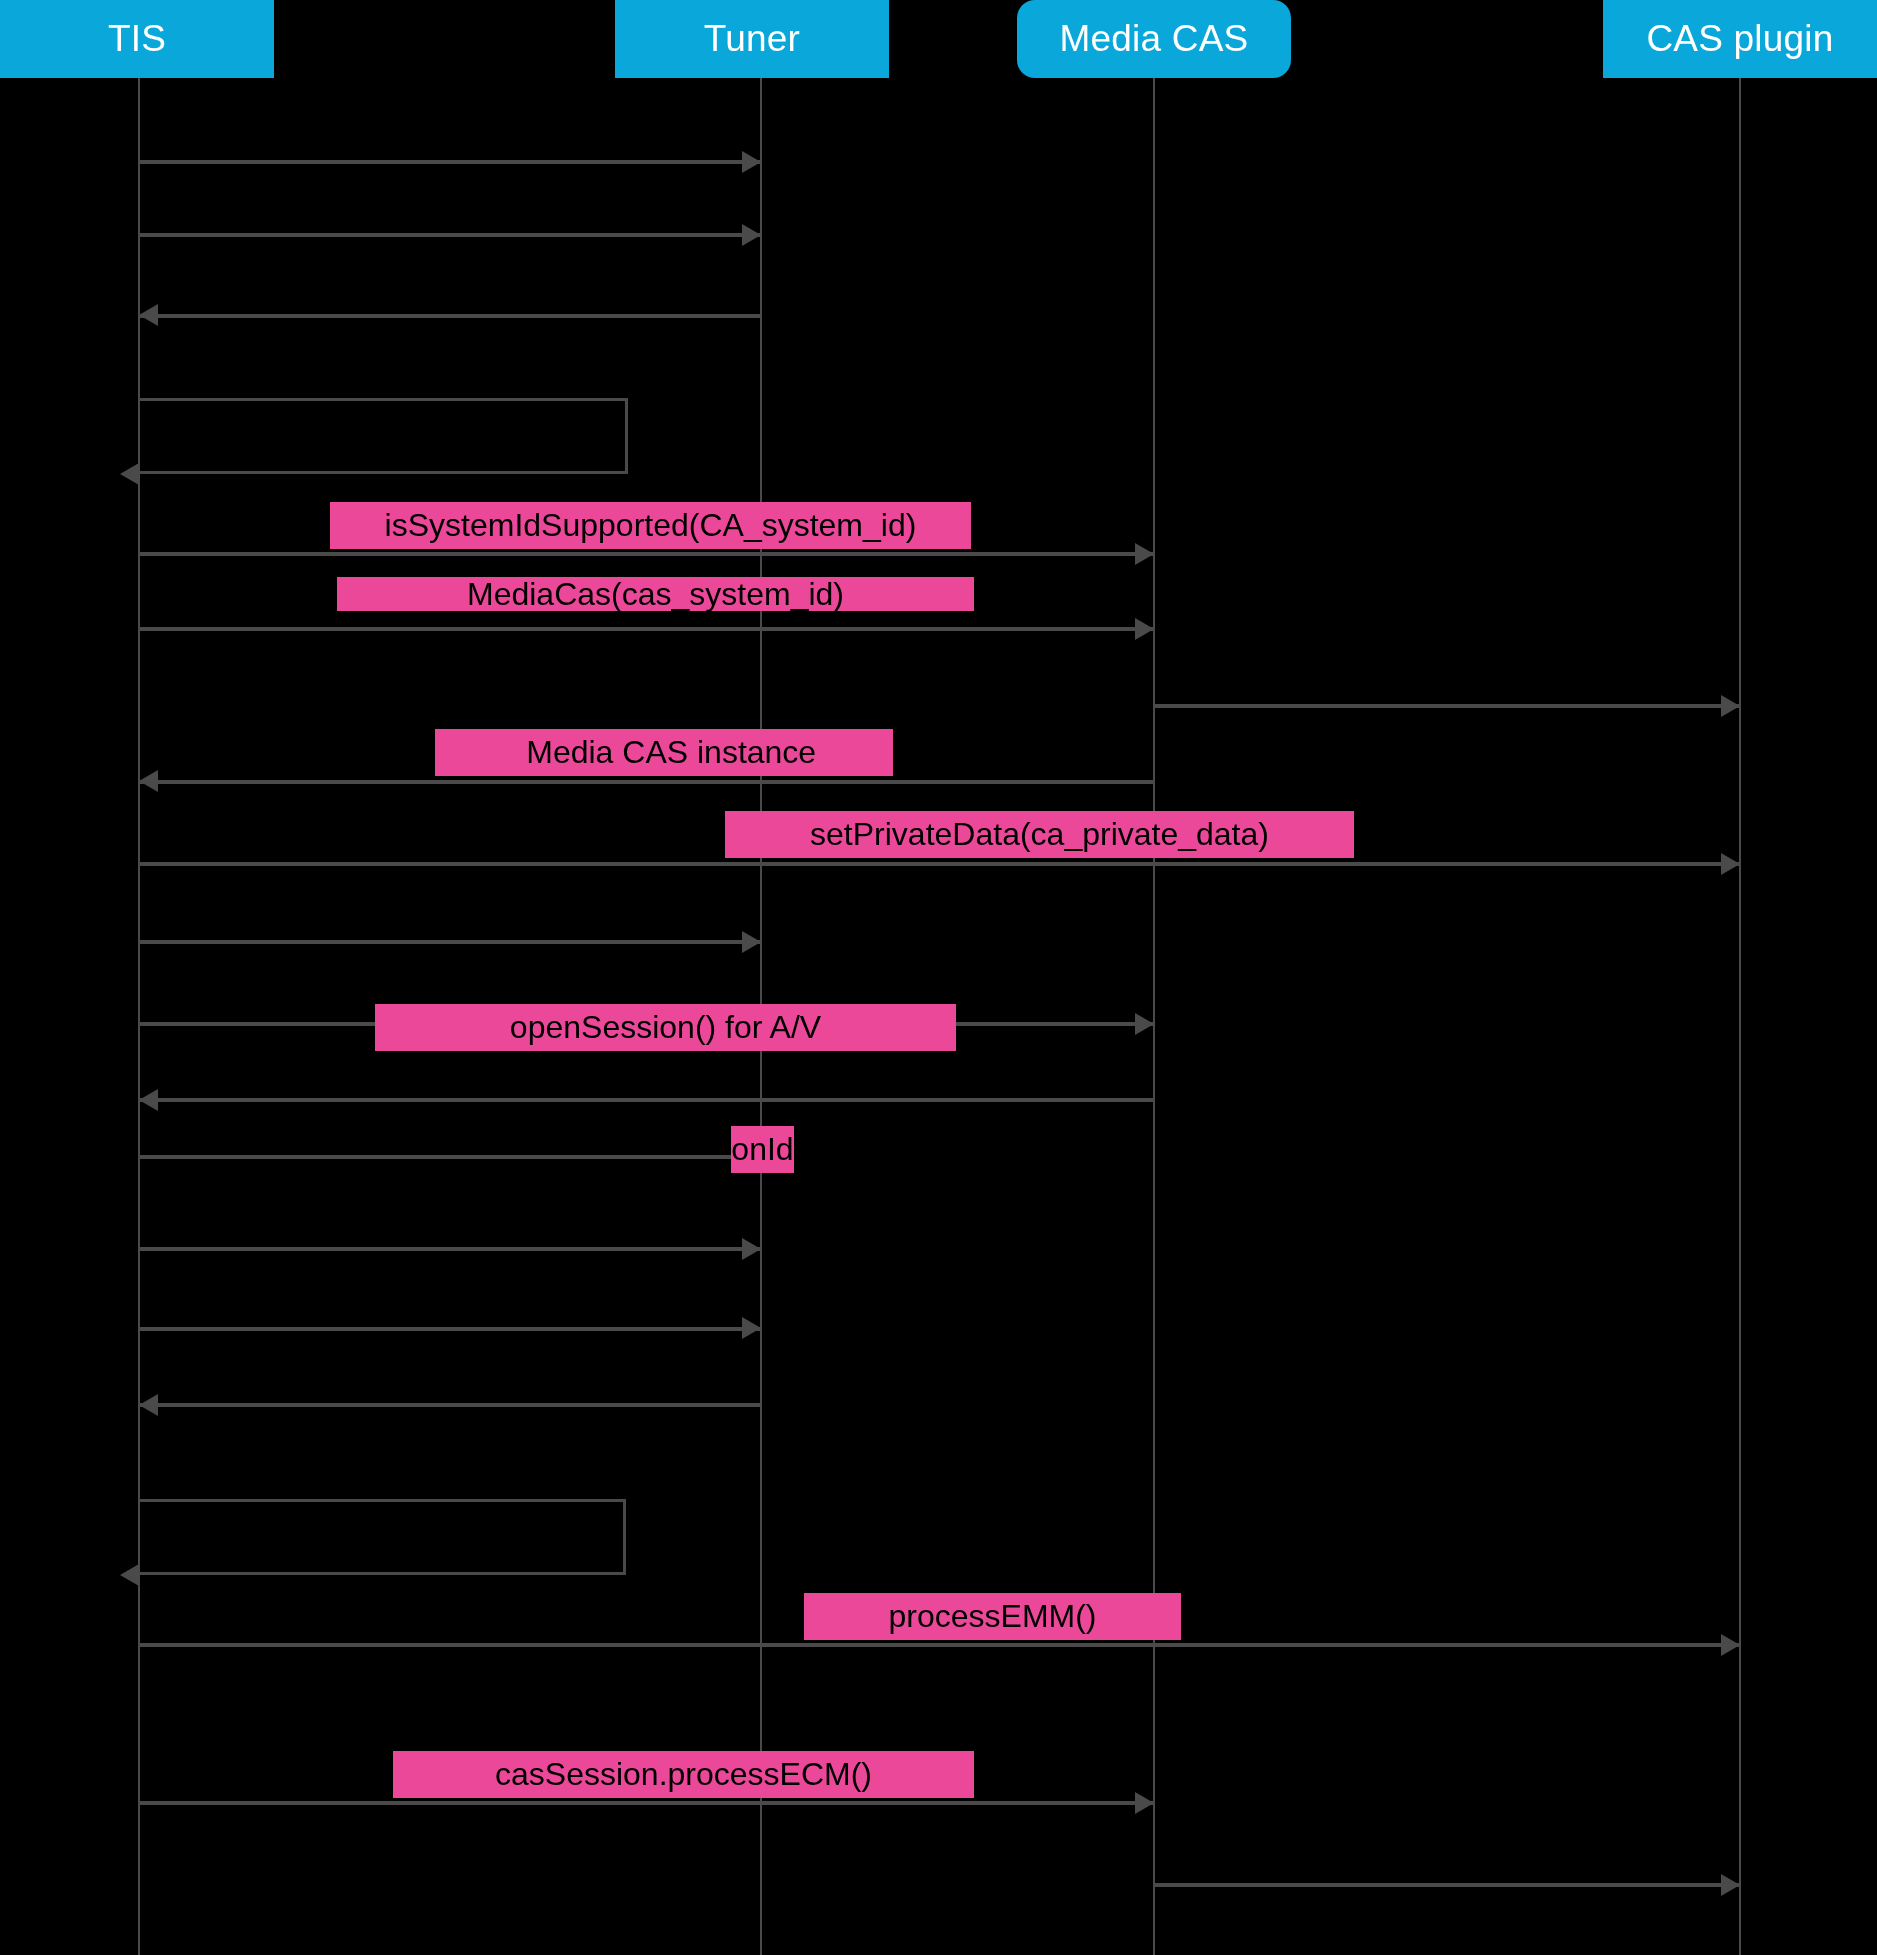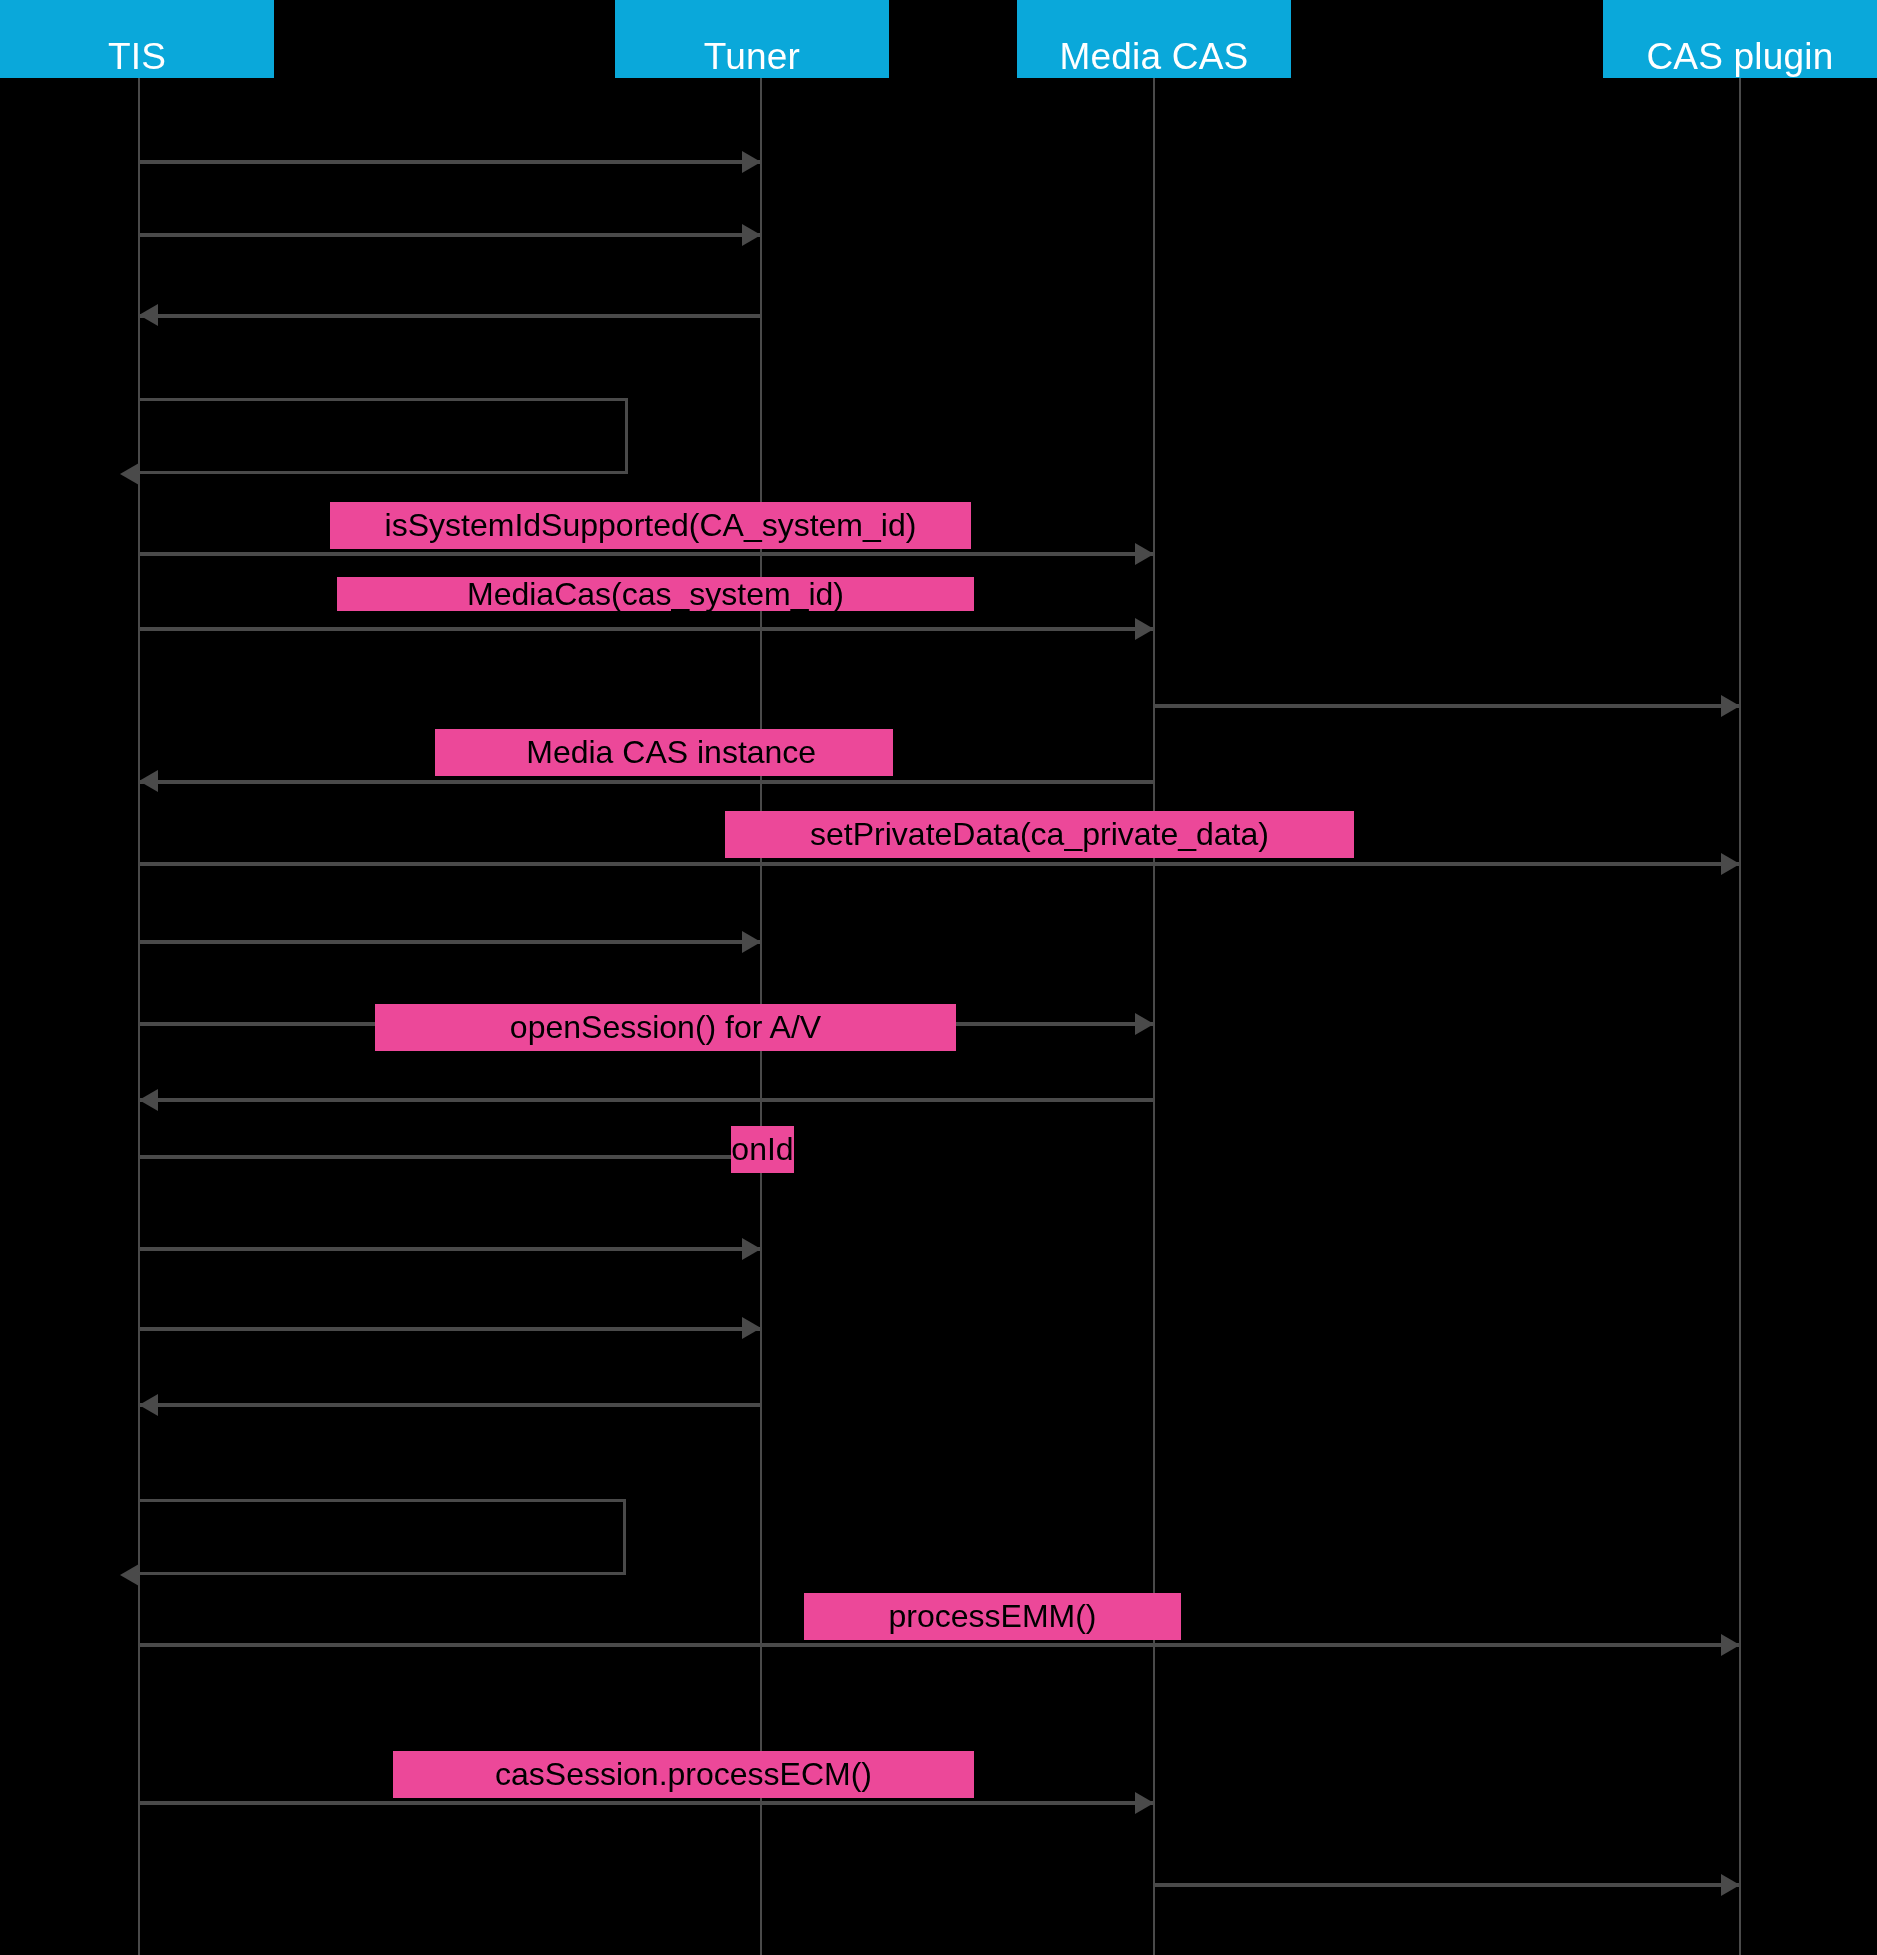--- a/index.html
+++ b/index.html
@@ -20,21 +20,21 @@
   }
   .lifeline {
     position: absolute;
     width: 2px;
     background: #4a4a4a;
   }
   .actor-box {
     position: absolute;
     background: #0aa8da;
     display: flex;
-    align-items: flex-end;
+    align-items: center;
     justify-content: center;
     box-sizing: border-box;
   }
   .actor-label {
     color: #ffffff;
     font-size: 37px;
     font-family: "Liberation Sans", sans-serif;
     letter-spacing: 0.2px;
     white-space: nowrap;
   }
@@ -151,21 +151,21 @@
       <div class="msg-label" style="left: 393px; top: 1751px; width: 581px; height: 47px; text-align: right;">casSession.processECM()</div>
     </div>
 
   <div id="header-boxes">
       <div class="actor-box" style="left: 0px; top: 0px; width: 274px; height: 78px;">
         <span class="actor-label">TIS</span>
       </div>
       <div class="actor-box" style="left: 615px; top: 0px; width: 274px; height: 78px;">
         <span class="actor-label">Tuner</span>
       </div>
-      <div class="actor-box" style="left: 1017px; top: 0px; width: 274px; height: 78px;">
+      <div class="actor-box" style="left: 1017px; top: 0px; width: 274px; height: 78px; border-radius: 18px;">
         <span class="actor-label">Media CAS</span>
       </div>
       <div class="actor-box" style="left: 1603px; top: 0px; width: 274px; height: 78px;">
         <span class="actor-label">CAS plugin</span>
       </div>
     </div>
 
   <div id="footer-boxes"></div>
 
 </div>

